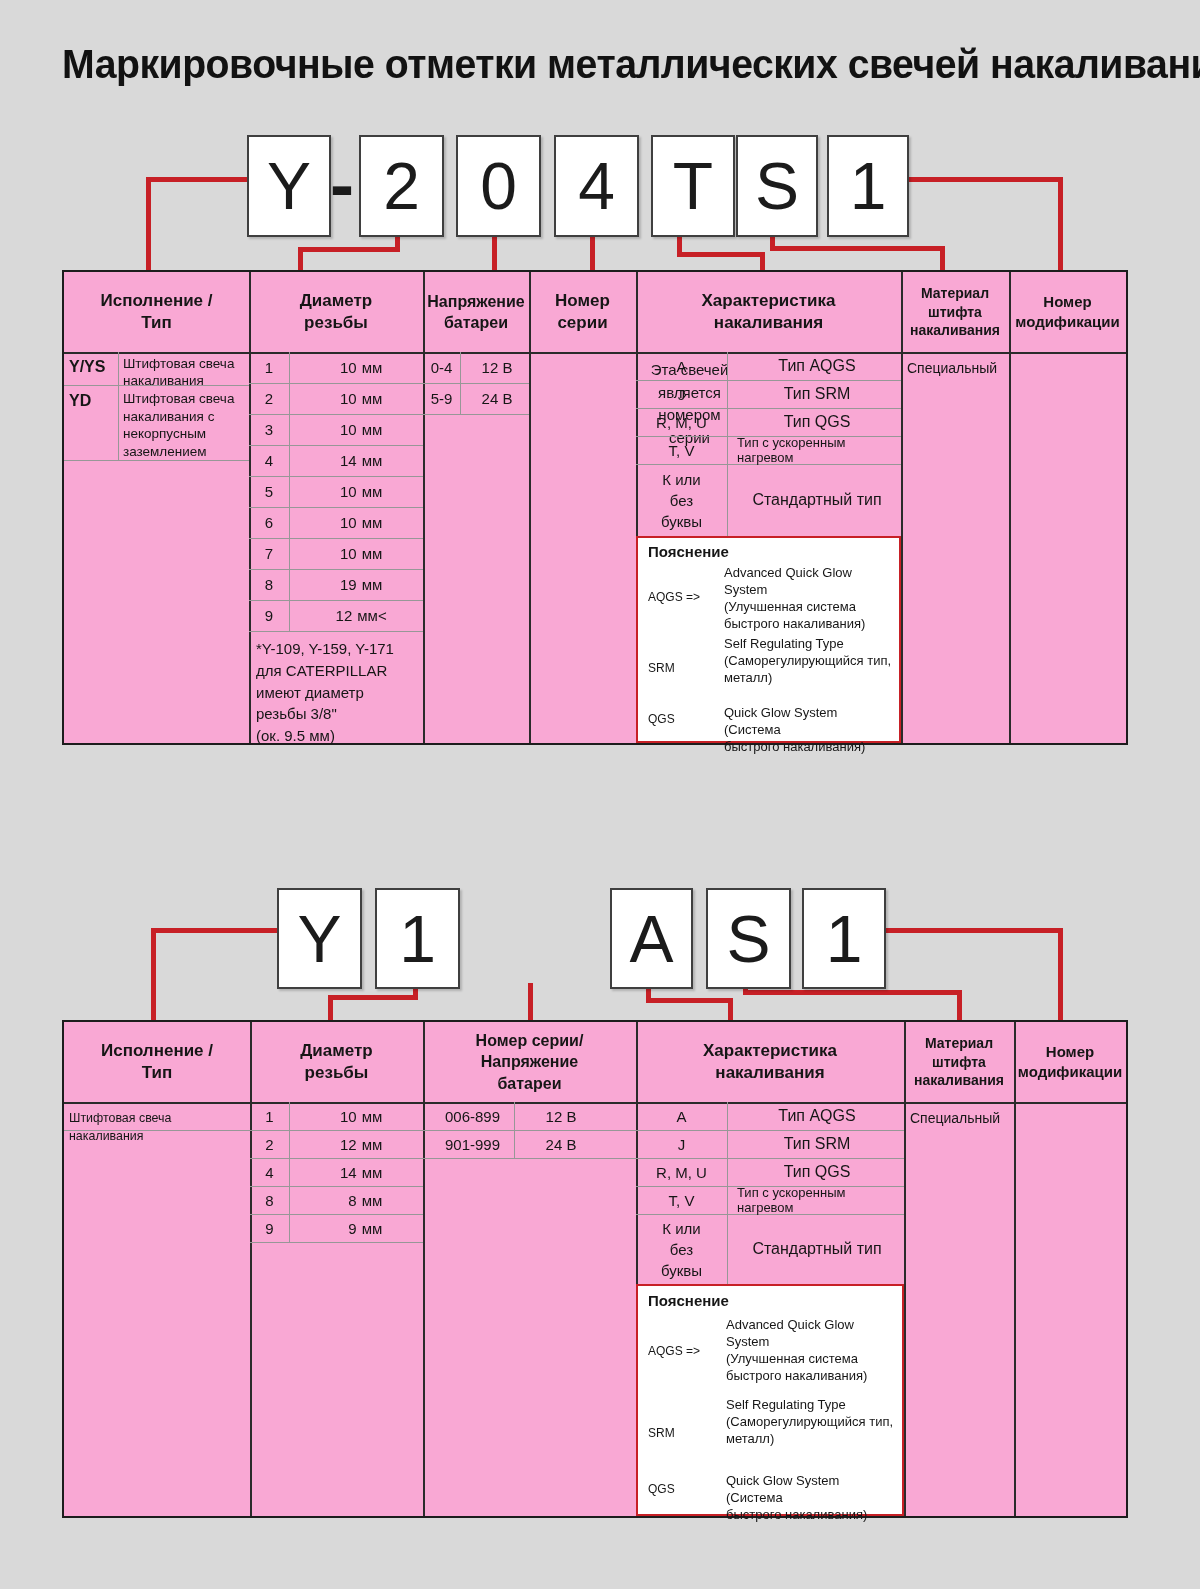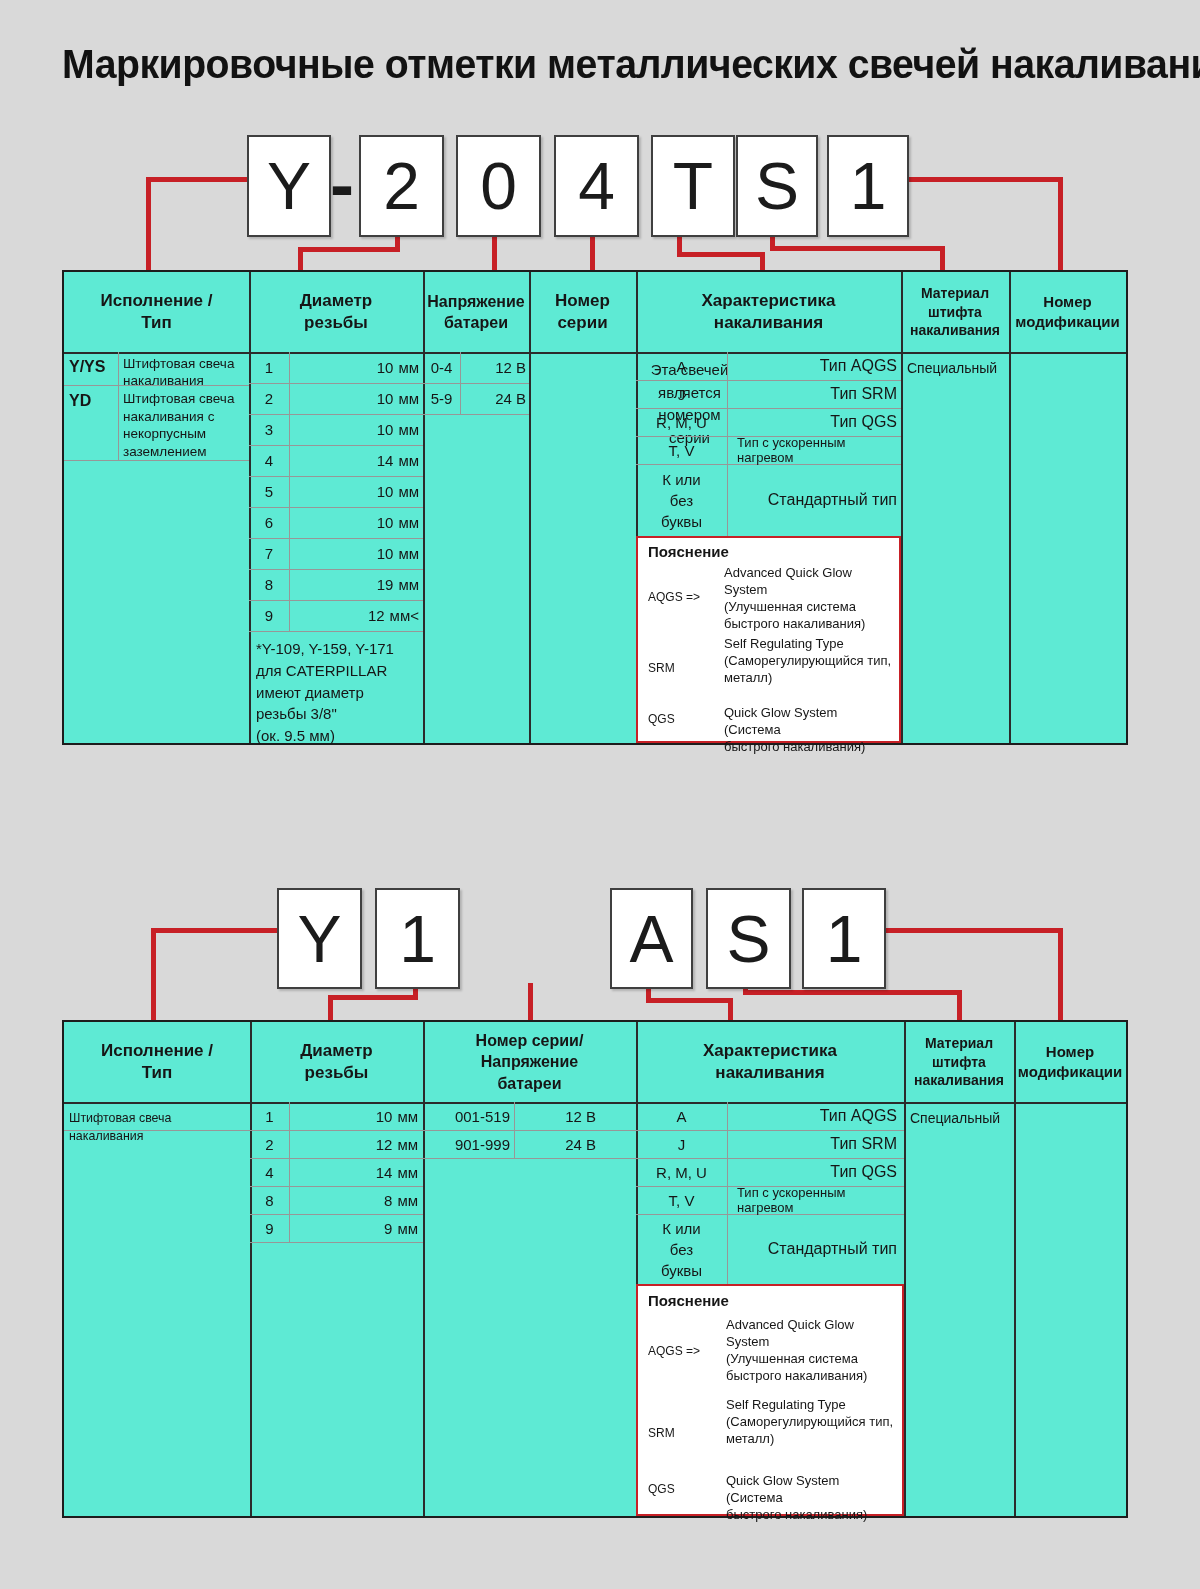--- a/index.html
+++ b/index.html
@@ -5,30 +5,30 @@
   html,body{margin:0;padding:0;background:#d9d9d9}
   #page{position:relative;width:1200px;height:1589px;background:#d9d9d9;
         font-family:"Liberation Sans",sans-serif;color:#161616;overflow:hidden}
   .title{position:absolute;font-weight:700;font-size:40px;letter-spacing:-0.5px;
          transform:scaleX(0.98);transform-origin:left center;white-space:nowrap;color:#121212}
   .codebox{position:absolute;background:#fff;border:2px solid #3f3f3f;display:flex;align-items:center;
            justify-content:center;font-size:66px;color:#1b1b1b;box-shadow:2px 2px 2px rgba(0,0,0,0.18)}
   .dashsep{position:absolute;display:flex;align-items:center;justify-content:center;
            font-size:72px;font-weight:700;color:#1b1b1b}
   .red{position:absolute;background:#c72026}
-  .tbl{position:absolute;background:#5eead4;border:2px solid #1d1d1d;box-sizing:border-box}
+  .tbl{position:absolute;background:#f9a8d4;border:2px solid #1d1d1d;box-sizing:border-box}
   .vline{position:absolute;width:2px;background:#2b2b2b;top:0}
   .hsep{position:absolute;left:0;width:100%;height:2px;background:#2b2b2b}
   .gv{position:absolute;width:1px;background:#979797}
   .gh{position:absolute;height:1px;background:#979797}
   .hdr{position:absolute;top:0;height:80px;display:flex;align-items:center;justify-content:center;
        text-align:center;font-weight:700;font-size:17px;line-height:1.32;white-space:pre-line}
   .cell{position:absolute;display:flex;align-items:center;justify-content:center;
         text-align:center;font-size:15px}
-  .cl{justify-content:flex-end;text-align:left}
+  .cl{justify-content:center;text-align:left}
   .t{position:absolute;white-space:pre-line;font-size:15px;line-height:1.3}
   .b{font-weight:700}
   .num{display:inline-block;min-width:21px;text-align:right;margin-right:5px}
   .small{font-size:13px}
   .redbox{position:absolute;background:#fff;border:2px solid #c72026;box-sizing:border-box}
   .ex-title{position:absolute;font-weight:700;font-size:15px}
   .ex-term{position:absolute;font-size:12px}
   .ex-desc{position:absolute;font-size:13px;line-height:1.32;white-space:pre-line}
 </style>
 </head>
@@ -286,21 +286,21 @@
       </div>
     <div class="cell" style="left:186px;top:192px;width:39px;height:28px">9</div>
     <div class="cell cl" style="left:236px;top:192px;width:118px;height:28px">
         <span class="num">9</span>
         <span>мм</span>
       </div>
 
     <div class="gv" style="left:450px;top:80px;height:56px"></div>
     <div class="gh" style="left:359px;top:108px;width:213px"></div>
     <div class="gh" style="left:359px;top:136px;width:213px"></div>
-    <div class="cell cl" style="left:371px;top:80px;width:75px;height:28px">001-519</div>
+    <div class="cell cl" style="left:371px;top:80px;width:75px;height:28px">006-899</div>
     <div class="cell cl" style="left:462px;top:80px;width:70px;height:28px">12 В</div>
     <div class="cell cl" style="left:371px;top:108px;width:75px;height:28px">901-999</div>
     <div class="cell cl" style="left:462px;top:108px;width:70px;height:28px">24 В</div>
 
     <div class="gv" style="left:663px;top:80px;height:182px"></div>
     <div class="gh" style="left:572px;top:108px;width:268px"></div>
     <div class="gh" style="left:572px;top:136px;width:268px"></div>
     <div class="gh" style="left:572px;top:164px;width:268px"></div>
     <div class="gh" style="left:572px;top:192px;width:268px"></div>
     <div class="cell" style="left:572px;top:80px;width:91px;height:28px">A</div>

